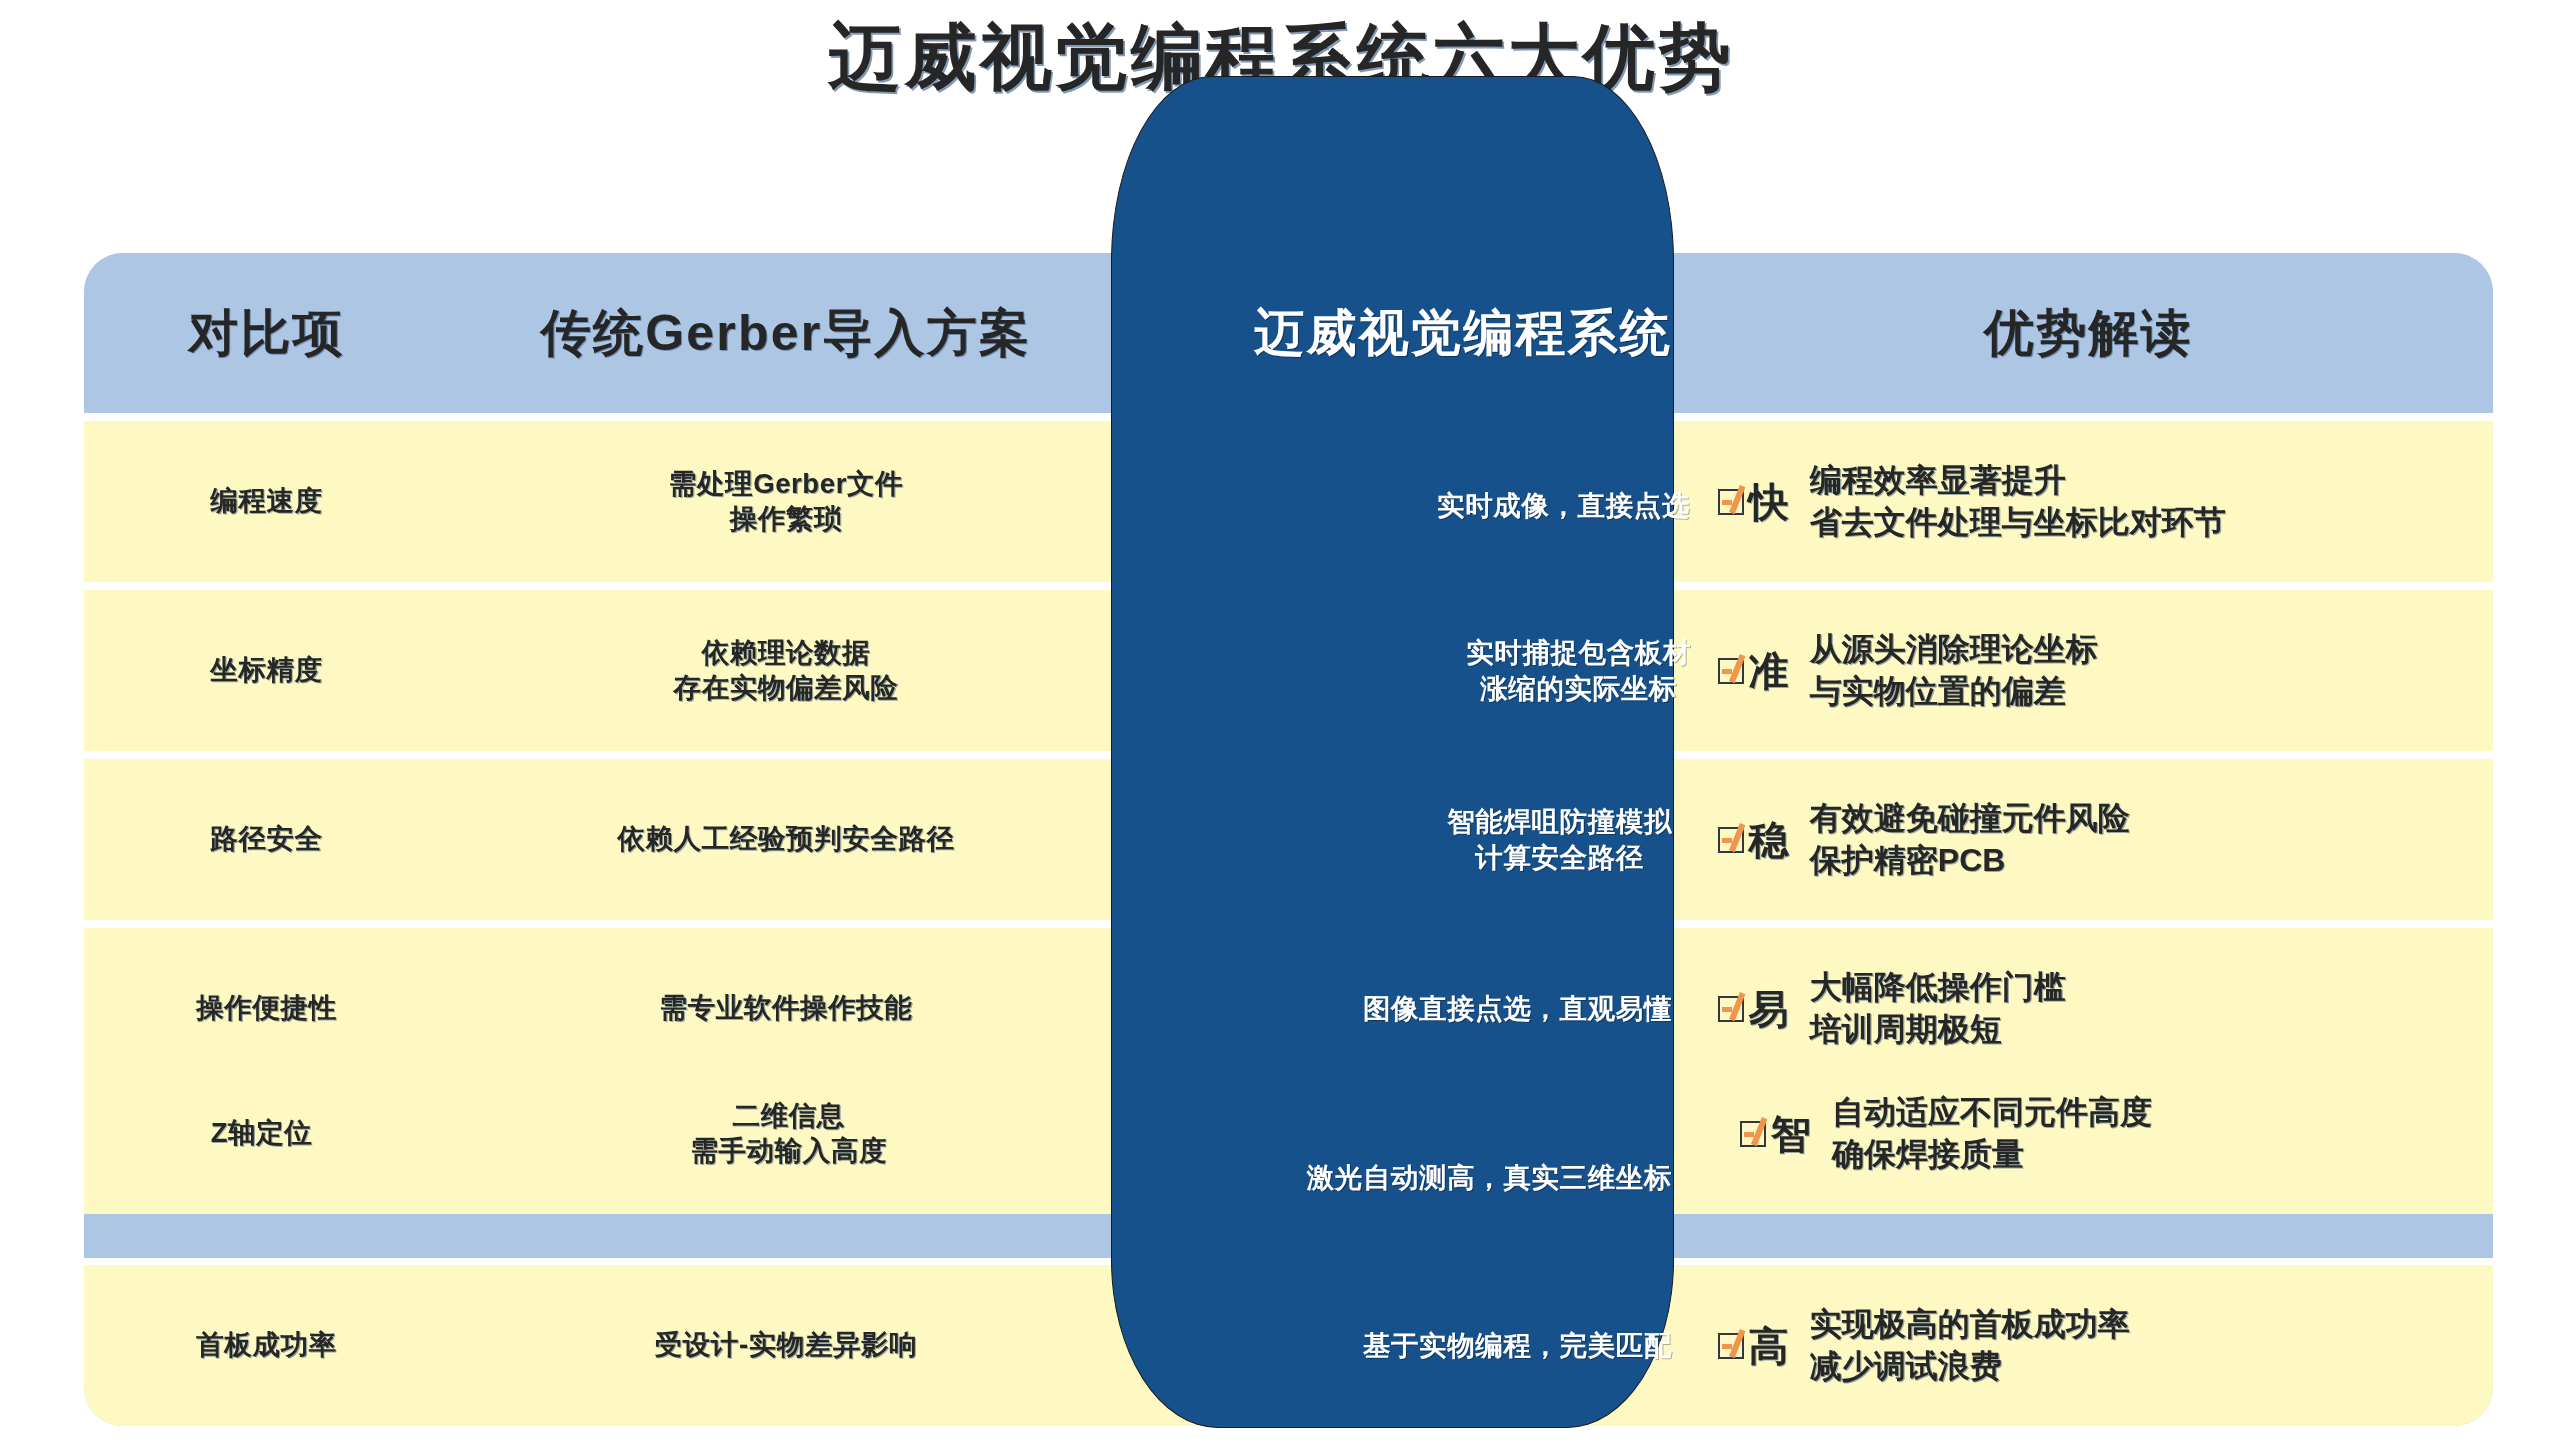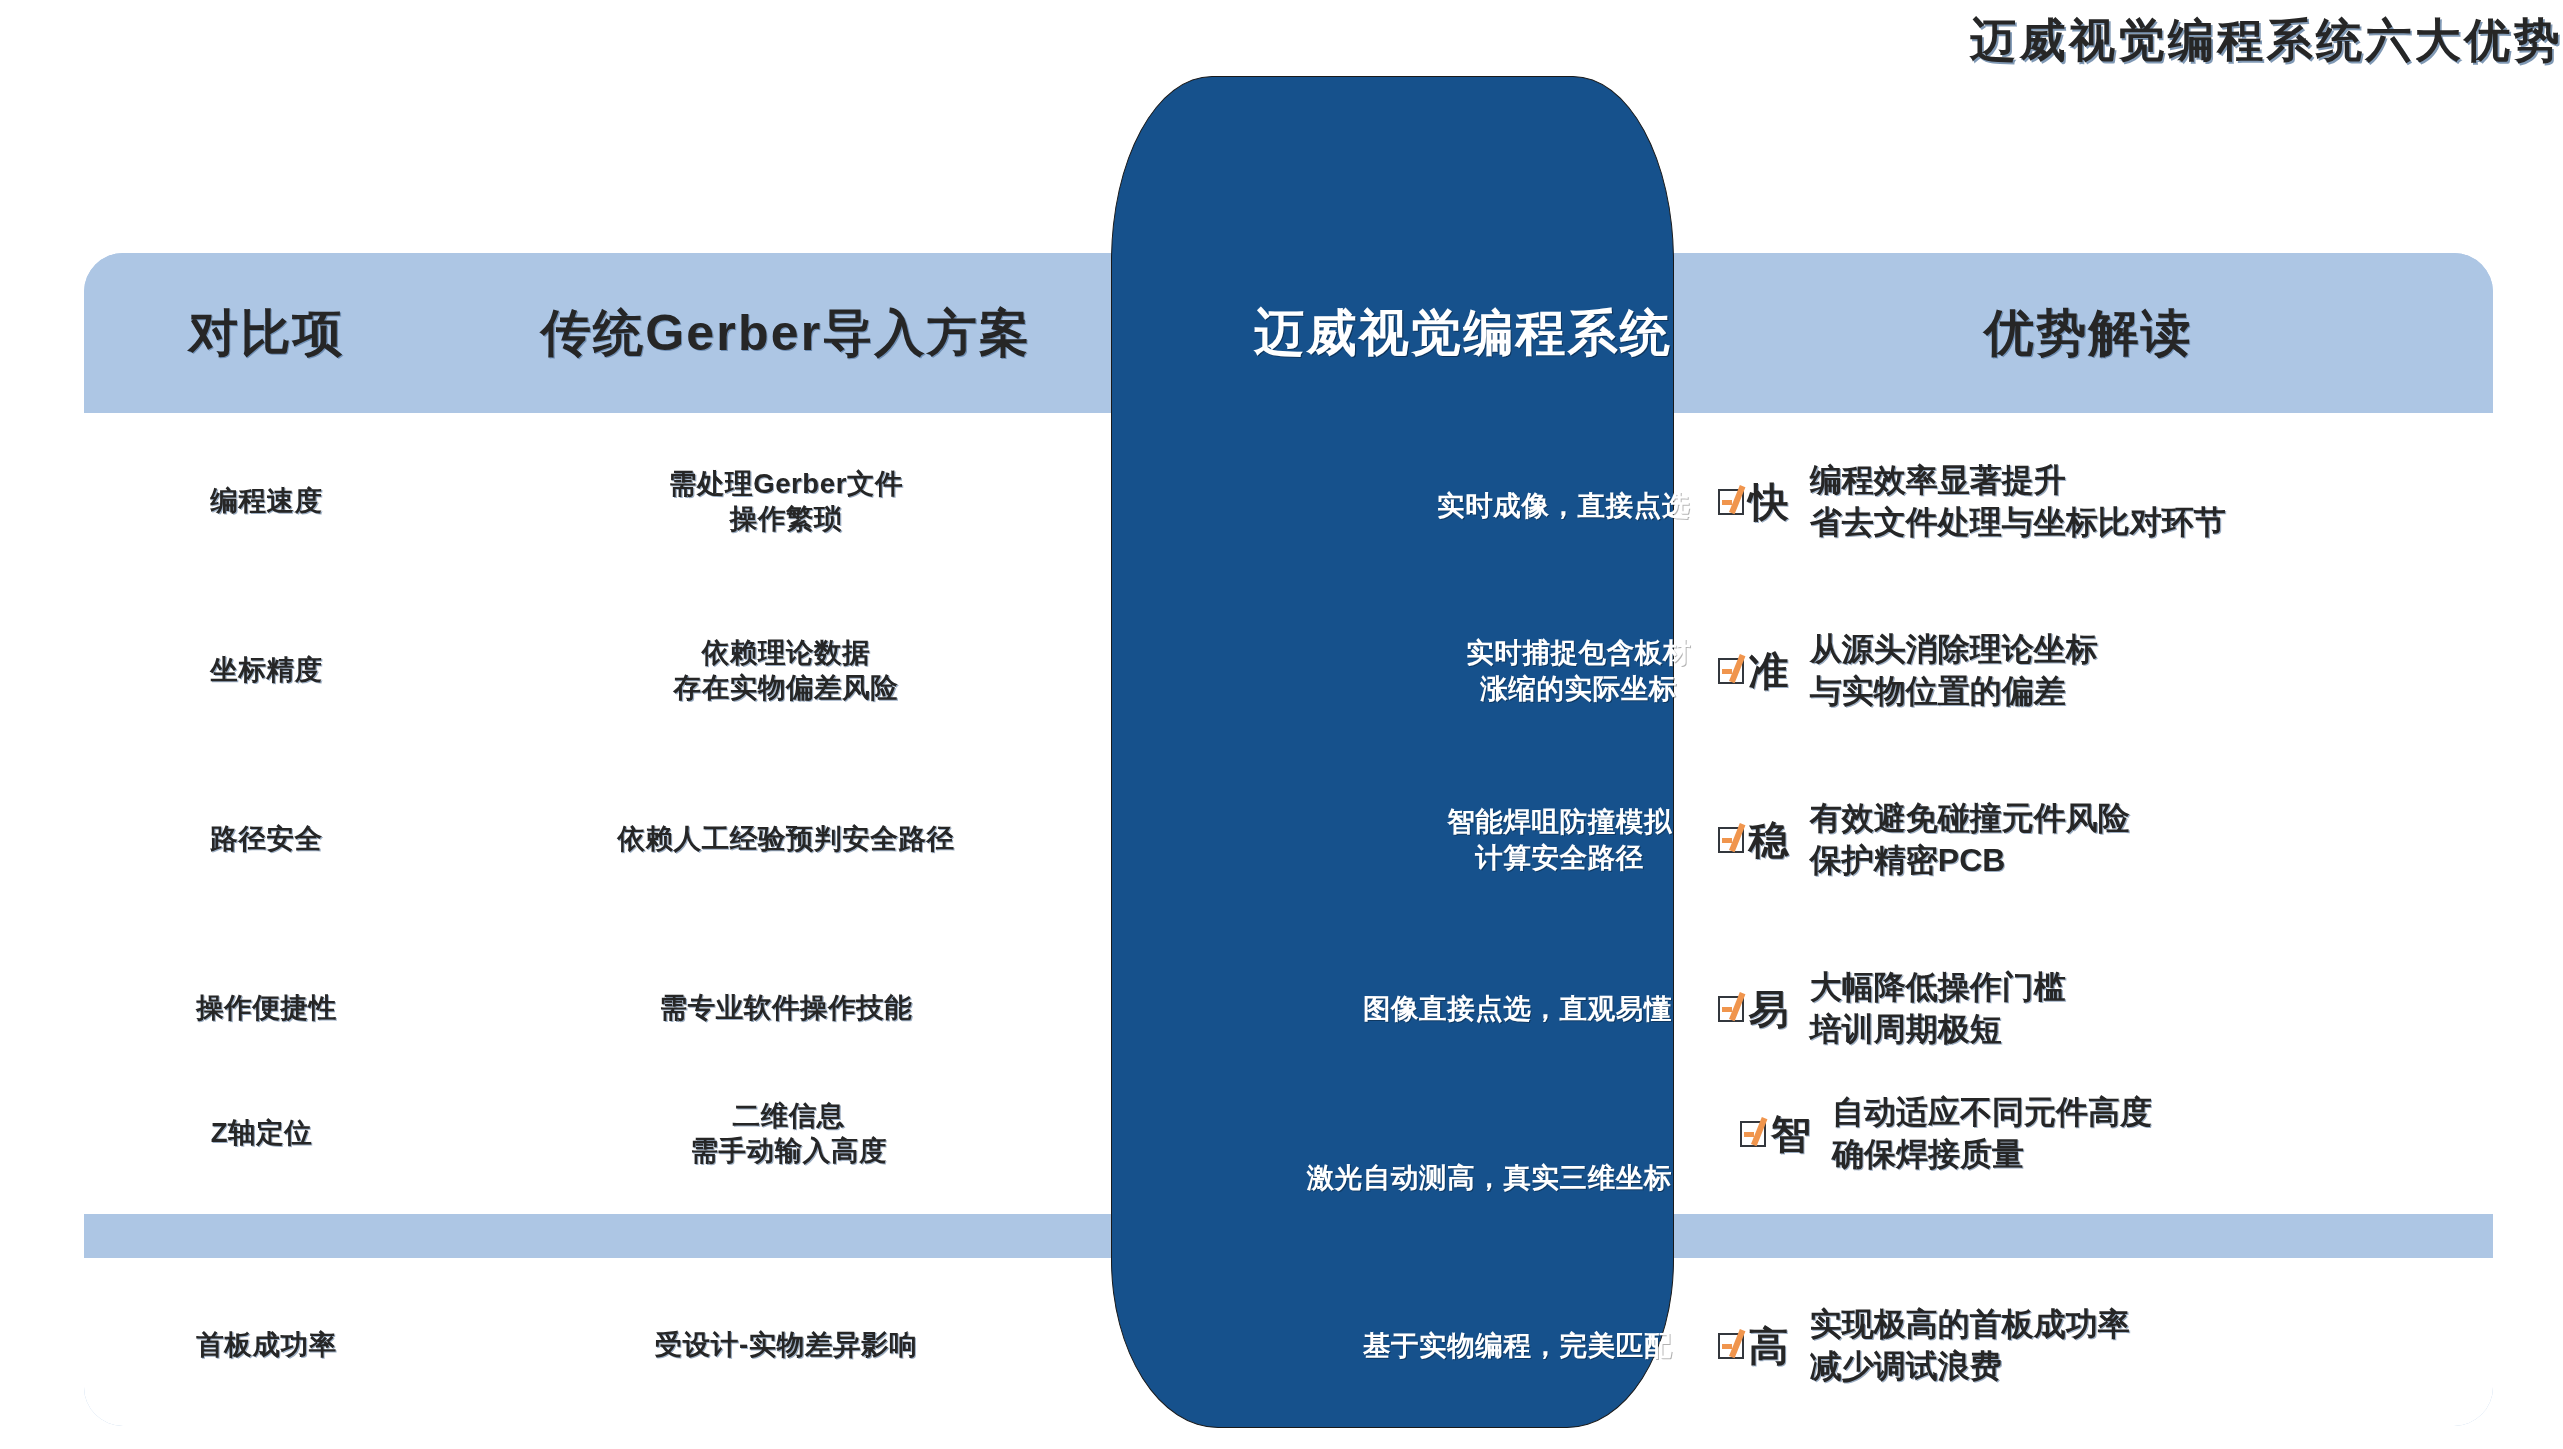--- a/index.html
+++ b/index.html
@@ -8,22 +8,22 @@
     background:#ffffff;
     font-family:"Liberation Sans","DejaVu Sans",sans-serif;
     overflow:hidden;
     position:relative;
   }
 
   
   .page-title{
     position:absolute;
     left:0;top:10px;width:2563px;
-    text-align:right;
-    font-size:46px;
+    text-align:center;
+    font-size:72px;
     font-weight:bold;
     color:#262626;
     letter-spacing:3.4px;
     text-shadow:1.7px 1.7px 0 rgba(24,70,120,.55);
     white-space:nowrap;
   }
 
   
   .table-wrap{
     position:absolute;
@@ -35,21 +35,21 @@
   .table-body{
     position:absolute;inset:0;
     background:#adc6e4;
     border-radius:39px;
     overflow:hidden;
   }
 
   .row{
     position:absolute;left:0;width:100%;
     display:flex;align-items:center;
-    background:#ffffff;
+    background:#fef9c3;
   }
   .row.header{background:#adc6e4;}
   .row-sep{
     position:absolute;left:0;width:100%;height:7.9px;
     background:#ffffff;
   }
 
   .cell{
     box-sizing:border-box;
     display:flex;

